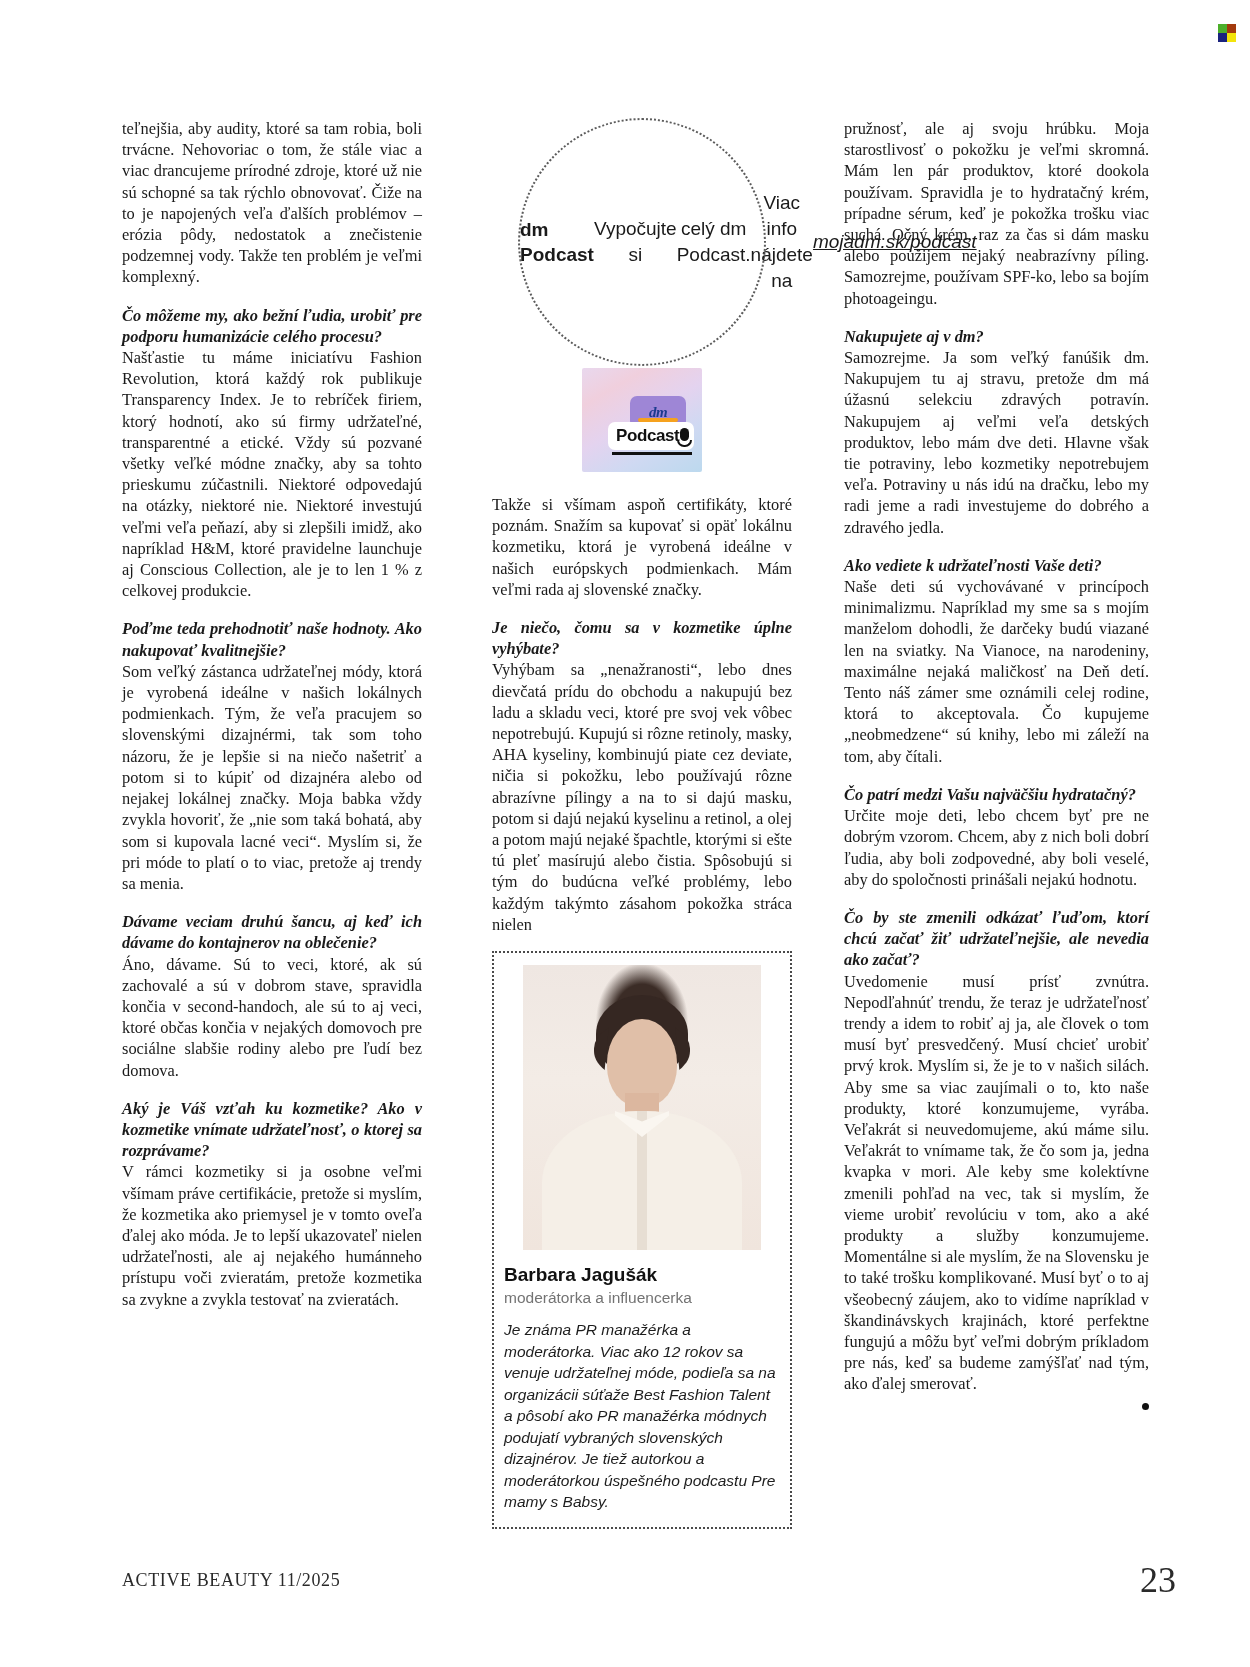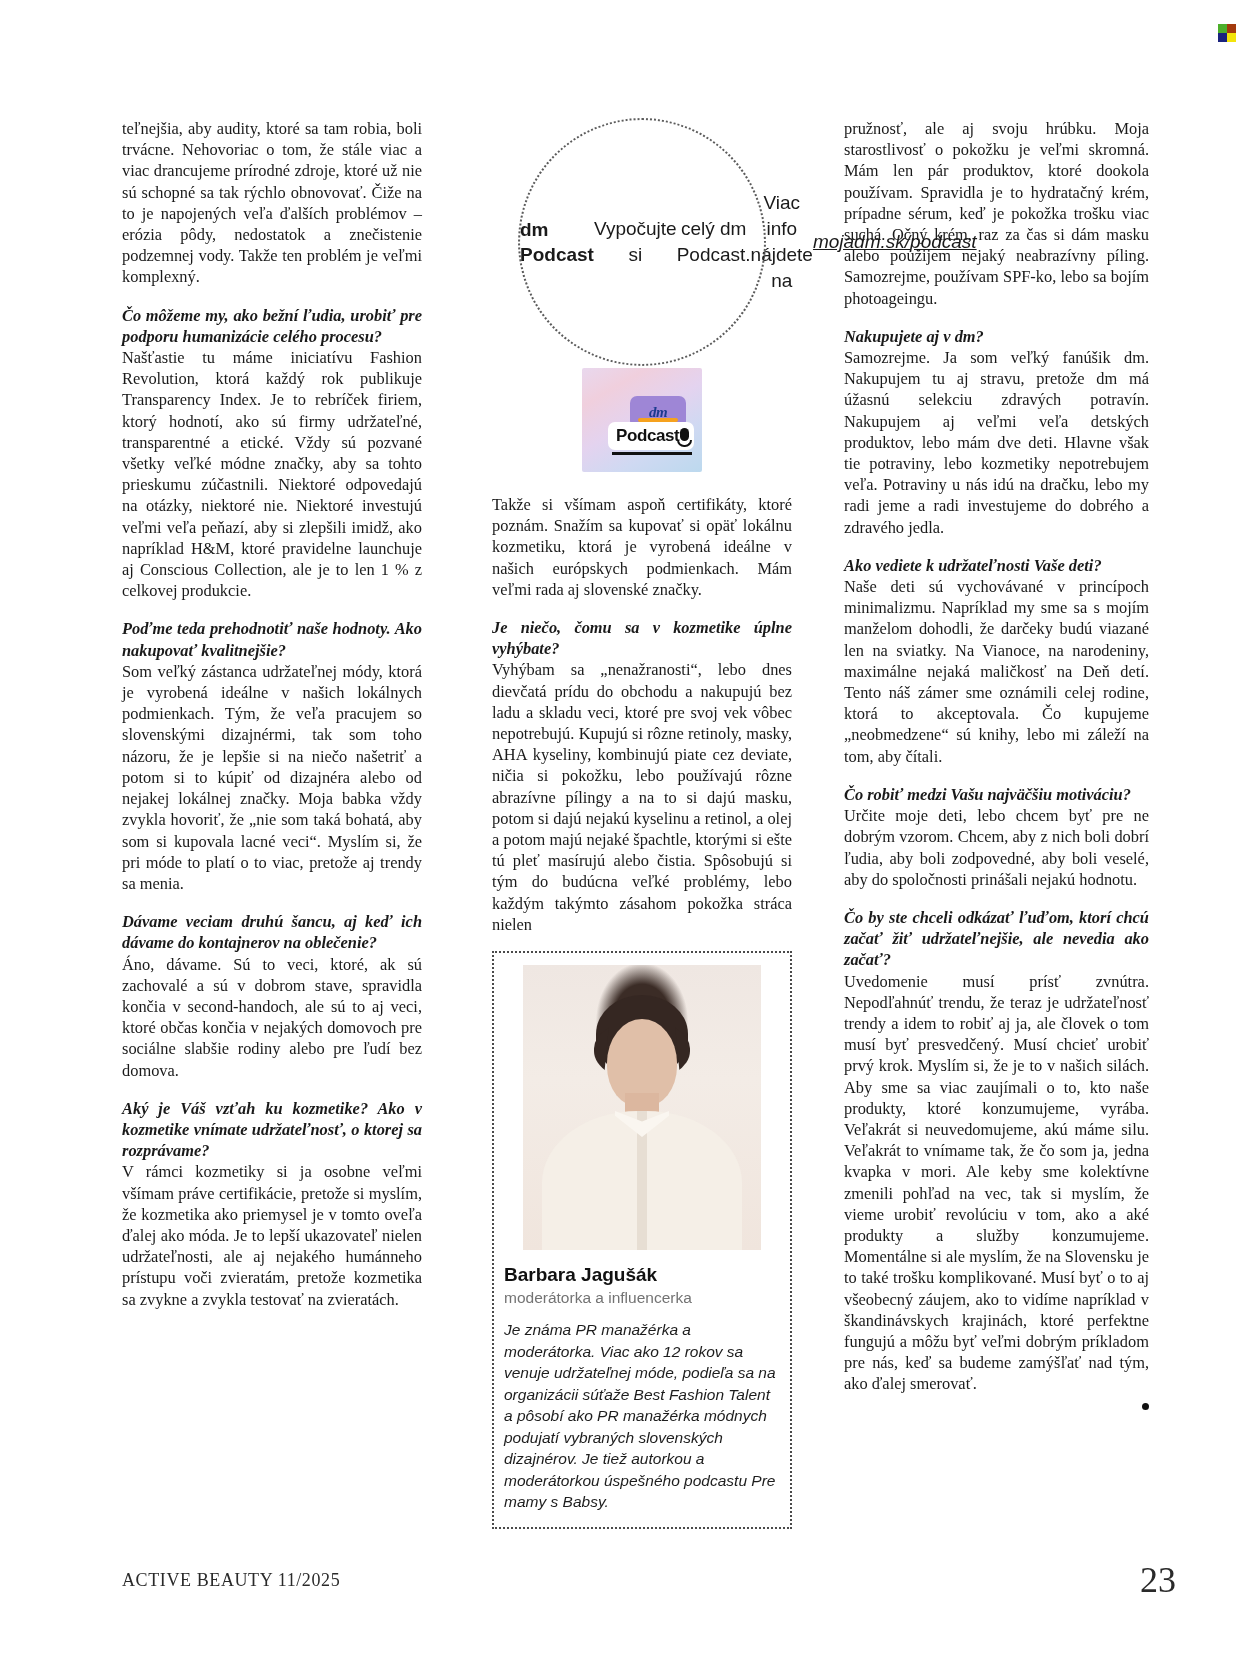--- a/index.html
+++ b/index.html
@@ -206,23 +206,23 @@
         <div class="profile-bio">Je známa PR manažérka a moderátorka. Viac ako 12 rokov sa venuje udržateľnej móde, podieľa sa na organizácii súťaže Best Fashion Talent a pôsobí ako PR manažérka módnych podujatí vybraných slovenských dizajnérov. Je tiež autorkou a moderátorkou úspešného podcastu Pre mamy s Babsy.</div>
       </div>
     </div>
 
     <div class="col col-3">
       <p class="body">pružnosť, ale aj svoju hrúbku. Moja starostlivosť o pokožku je veľmi skromná. Mám len pár produktov, ktoré dookola používam. Spravidla je to hydratačný krém, prípadne sérum, keď je pokožka trošku viac suchá. Očný krém, raz za čas si dám masku alebo použijem nejaký neabrazívny píling. Samozrejme, používam SPF-ko, lebo sa bojím photoageingu.</p>
       <h3 class="q">Nakupujete aj v dm?</h3>
       <p class="body">Samozrejme. Ja som veľký fanúšik dm. Nakupujem tu aj stravu, pretože dm má úžasnú selekciu zdravých potravín. Nakupujem aj veľmi veľa detských produktov, lebo mám dve deti. Hlavne však tie potraviny, lebo kozmetiky nepotrebujem veľa. Potraviny u nás idú na dračku, lebo my radi jeme a radi investujeme do dobrého a zdravého jedla.</p>
       <h3 class="q">Ako vediete k udržateľnosti Vaše deti?</h3>
       <p class="body">Naše deti sú vychovávané v princípoch minimalizmu. Napríklad my sme sa s mojím manželom dohodli, že darčeky budú viazané len na sviatky. Na Vianoce, na narodeniny, maximálne nejaká maličkosť na Deň detí. Tento náš zámer sme oznámili celej rodine, ktorá to akceptovala. Čo kupujeme „neobmedzene“ sú knihy, lebo mi záleží na tom, aby čítali.</p>
-      <h3 class="q">Čo robiť medzi Vašu najväčšiu motiváciu?</h3>
+      <h3 class="q">Čo patrí medzi Vašu najväčšiu hydratačný?</h3>
       <p class="body">Určite moje deti, lebo chcem byť pre ne dobrým vzorom. Chcem, aby z nich boli dobrí ľudia, aby boli zodpovedné, aby boli veselé, aby do spoločnosti prinášali nejakú hodnotu.</p>
-      <h3 class="q">Čo by ste chceli odkázať ľuďom, ktorí chcú začať žiť udržateľnejšie, ale nevedia ako začať?</h3>
+      <h3 class="q">Čo by ste zmenili odkázať ľuďom, ktorí chcú začať žiť udržateľnejšie, ale nevedia ako začať?</h3>
       <p class="body">Uvedomenie musí prísť zvnútra. Nepodľahnúť trendu, že teraz je udržateľnosť trendy a idem to robiť aj ja, ale človek o tom musí byť presvedčený. Musí chcieť urobiť prvý krok. Myslím si, že je to v našich silách. Aby sme sa viac zaujímali o to, kto naše produkty, ktoré konzumujeme, vyrába. Veľakrát si neuvedomujeme, akú máme silu. Veľakrát to vnímame tak, že čo som ja, jedna kvapka v mori. Ale keby sme kolektívne zmenili pohľad na vec, tak si myslím, že vieme urobiť revolúciu v tom, ako a aké produkty a služby konzumujeme. Momentálne si ale myslím, že na Slovensku je to také trošku komplikované. Musí byť o to aj všeobecný záujem, ako to vidíme napríklad v škandinávskych krajinách, ktoré perfektne fungujú a môžu byť veľmi dobrým príkladom pre nás, keď sa budeme zamýšľať nad tým, ako ďalej smerovať.</p>
       <span class="enddot"></span>
     </div>
 
   </div>
 
   <div class="footer">
     <div class="footer-left">ACTIVE BEAUTY 11/2025</div>
     <div class="footer-right">23</div>
   </div>

